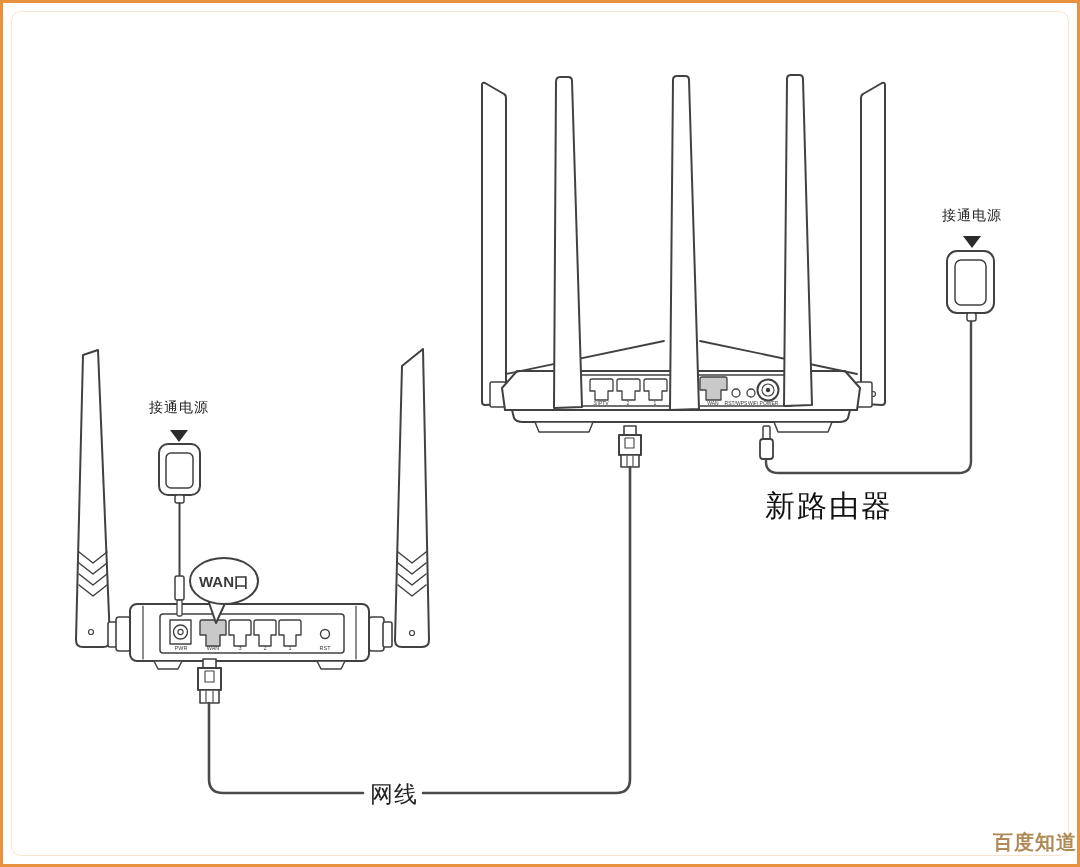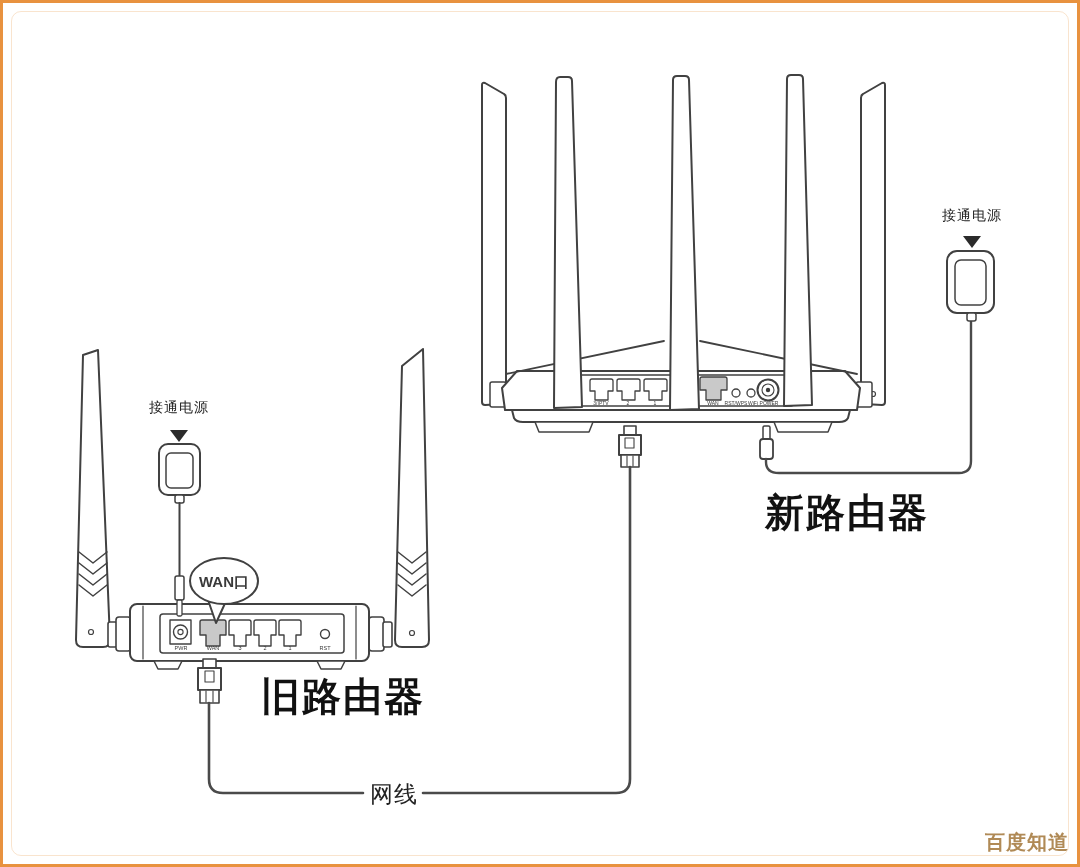--- a/index.html
+++ b/index.html
@@ -27,24 +27,24 @@
     fill:#3a3a3a;
   }
   .port-label-old{font-size:5.5px;}
   .port-label-new{font-size:5px;}
   .callout-text{font-size:15px;font-weight:600;fill:#2b2b2b;}
   .label{
     position:absolute;color:#222;
     text-align:center;white-space:nowrap;
   }
   .power-label{font-size:14px;font-weight:500;letter-spacing:1px;}
-  .router-name{font-size:39px;font-weight:700;color:#111;letter-spacing:2px;}
+  .router-name{font-size:30px;font-weight:400;color:#111;letter-spacing:2px;}
   .cable-label{font-size:23px;font-weight:500;letter-spacing:1px;text-align:center;}
   .watermark{
-    position:absolute;right:8px;bottom:8px;
+    position:absolute;right:0;bottom:8px;
     font-size:20px;font-weight:700;color:#b08a56;letter-spacing:1px;
   }
 </style>
 </head>
 <body>
 
 <div class="canvas">
   <div class="inner-frame"></div>
 
   <svg class="art" width="1080" height="867" viewBox="0 0 1080 867" fill="none" stroke="#414141" stroke-width="2" stroke-linejoin="round" stroke-linecap="round">
@@ -200,18 +200,17 @@
         <rect x="944" y="248" width="47" height="62" rx="10" fill="#fff"></rect>
         <rect x="952" y="257" width="31" height="45" rx="6" stroke-width="1.5"></rect>
         <rect x="964" y="310" width="9" height="8" rx="2" stroke-width="1.5" fill="#fff"></rect>
       </g>
       <polygon points="960,233 978,233 969,245" fill="#2b2b2b" stroke="none"></polygon>
     </g>
   </svg>
 
   <div class="label power-label" style="left:126px;top:396px;width:100px;">接通电源</div>
   <div class="label power-label" style="left:920px;top:204px;width:98px;">接通电源</div>
-  <div class="label router-name" style="left:258px;top:667px;width:136px;">旧路由器</div>
   <div class="label router-name" style="left:762px;top:483px;width:126px;">新路由器</div>
   <div class="label cable-label" style="left:362px;top:776px;width:58px;">网线</div>
 
   <div class="watermark">百度知道</div>
 </div>
 
 </body></html>

